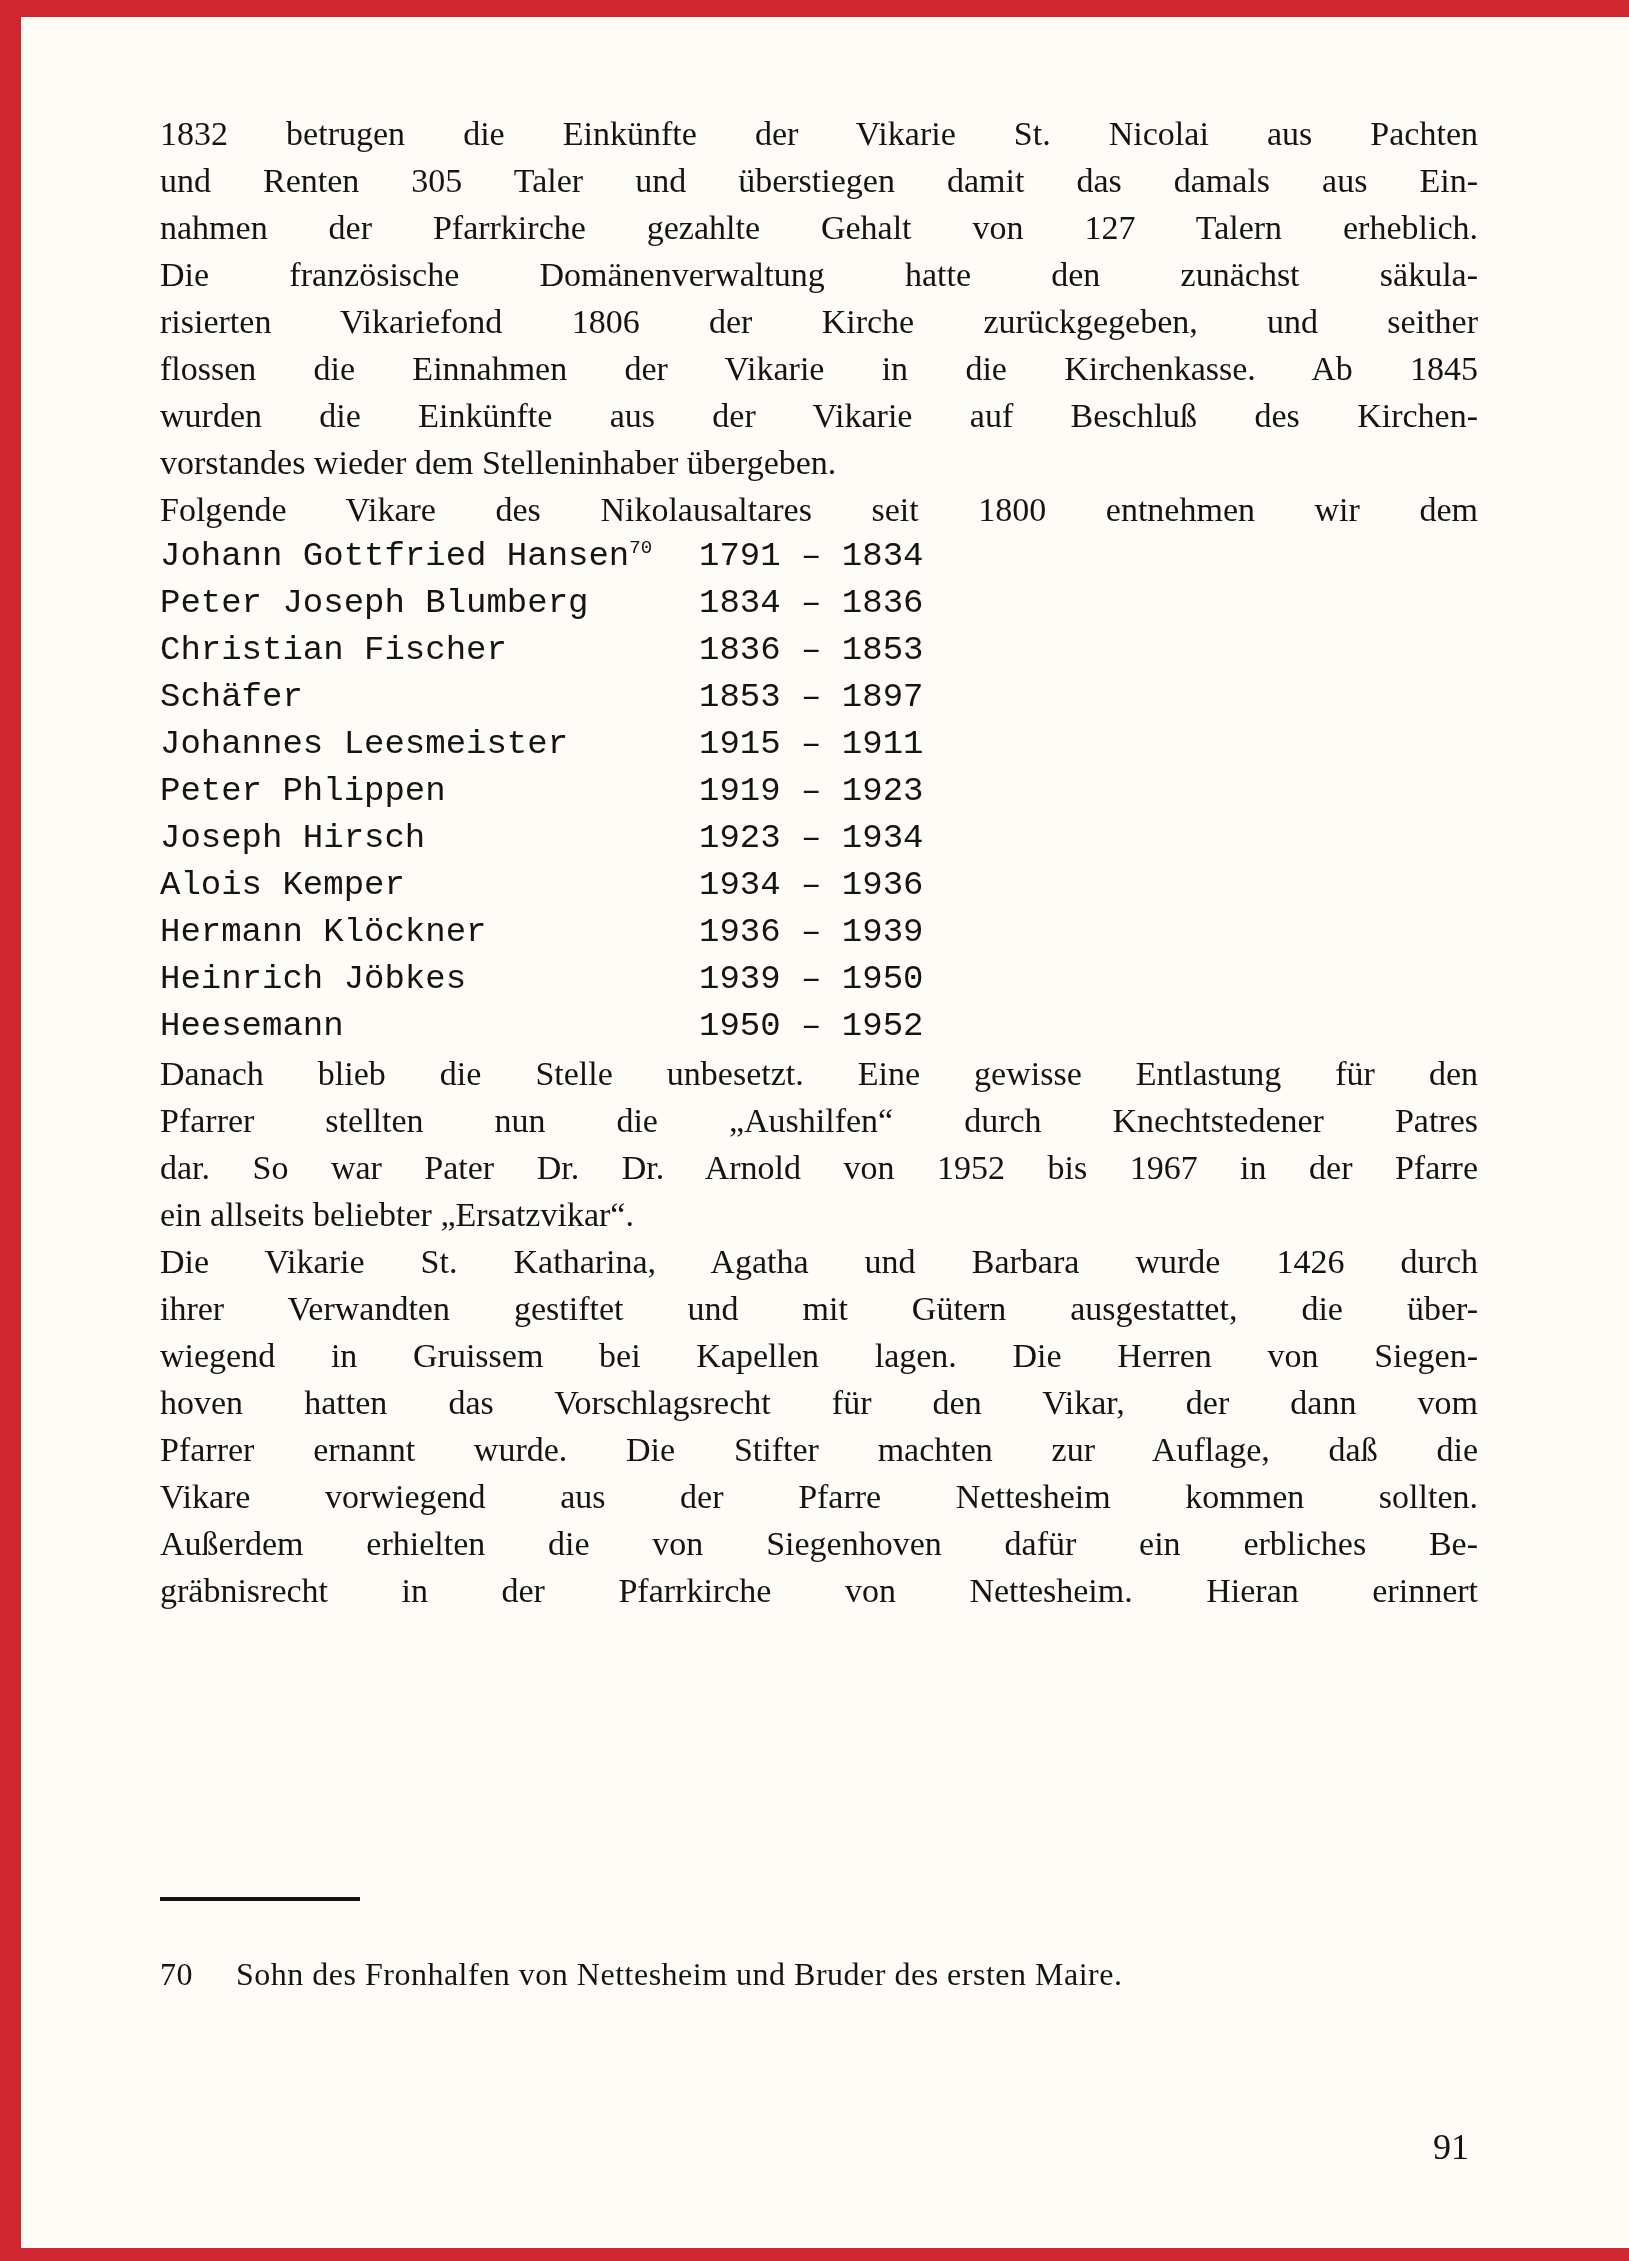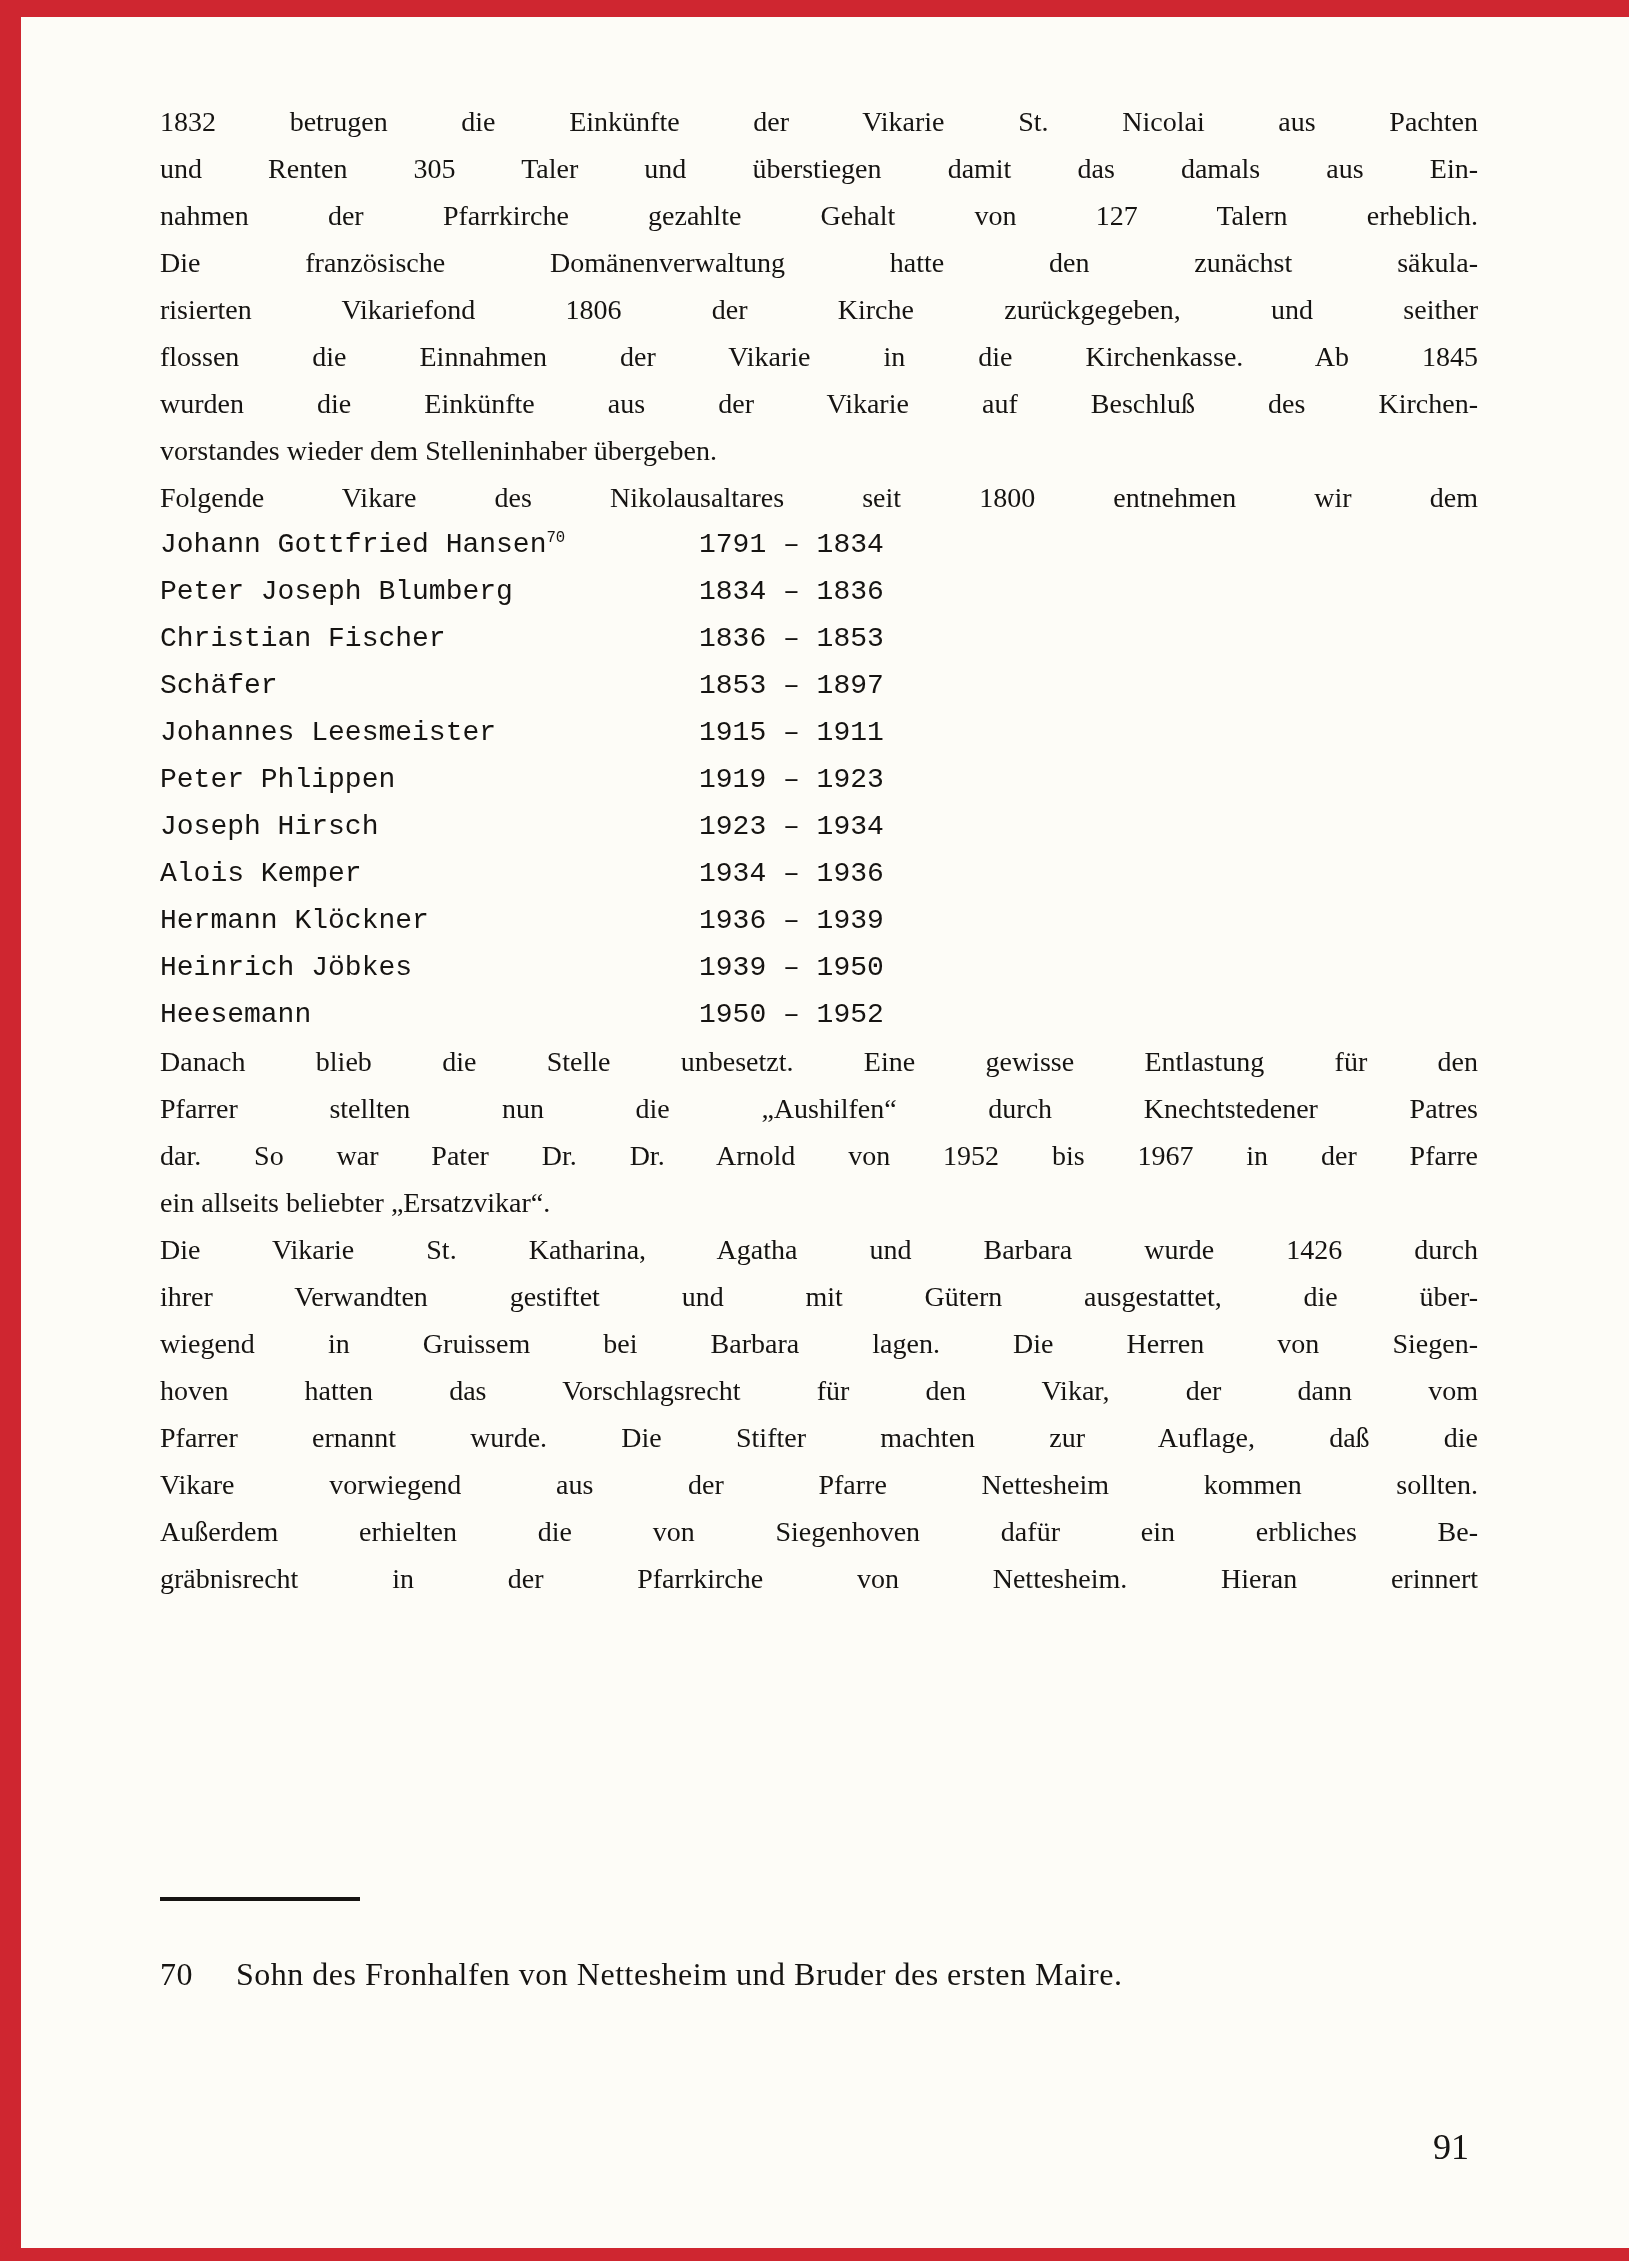--- a/index.html
+++ b/index.html
@@ -14,23 +14,23 @@
     overflow: hidden;
   }
   
   .edge-top    { position: absolute; top: 0; left: 0; width: 100%; height: 17px; }
   .edge-left   { position: absolute; top: 0; left: 0; width: 20.5px; height: 100%; }
   .edge-bottom { position: absolute; bottom: 0; left: 0; width: 100%; height: 13px; }
 
   .text-block {
     position: absolute;
     left: 160px;
-    top: 98px;
+    top: 110px;
     width: 1318px;
-    font-size: 28px;
+    font-size: 34px;
     line-height: 47px;
   }
   .paragraph { margin: 0; }
   .line {
     text-align: justify;
     text-align-last: justify;
     white-space: normal;
   }
   .line-last { text-align-last: left; }
 
@@ -140,21 +140,21 @@
     </div>
     <div class="paragraph">
       <div class="line">Danach blieb die Stelle unbesetzt. Eine gewisse Entlastung für den</div>
       <div class="line">Pfarrer stellten nun die „Aushilfen“ durch Knechtstedener Patres</div>
       <div class="line">dar. So war Pater Dr. Dr. Arnold von 1952 bis 1967 in der Pfarre</div>
       <div class="line line-last">ein allseits beliebter „Ersatzvikar“.</div>
     </div>
     <div class="paragraph">
       <div class="line">Die Vikarie St. Katharina, Agatha und Barbara wurde 1426 durch</div>
       <div class="line">ihrer Verwandten gestiftet und mit Gütern ausgestattet, die über-</div>
-      <div class="line">wiegend in Gruissem bei Barbara lagen. Die Herren von Siegen-</div>
+      <div class="line">wiegend in Gruissem bei Kapellen lagen. Die Herren von Siegen-</div>
       <div class="line">hoven hatten das Vorschlagsrecht für den Vikar, der dann vom</div>
       <div class="line">Pfarrer ernannt wurde. Die Stifter machten zur Auflage, daß die</div>
       <div class="line">Vikare vorwiegend aus der Pfarre Nettesheim kommen sollten.</div>
       <div class="line">Außerdem erhielten die von Siegenhoven dafür ein erbliches Be-</div>
       <div class="line">gräbnisrecht in der Pfarrkirche von Nettesheim. Hieran erinnert</div>
     </div>
   </div>
 
 <div class="footnote-rule"></div>
 <div class="footnote">

